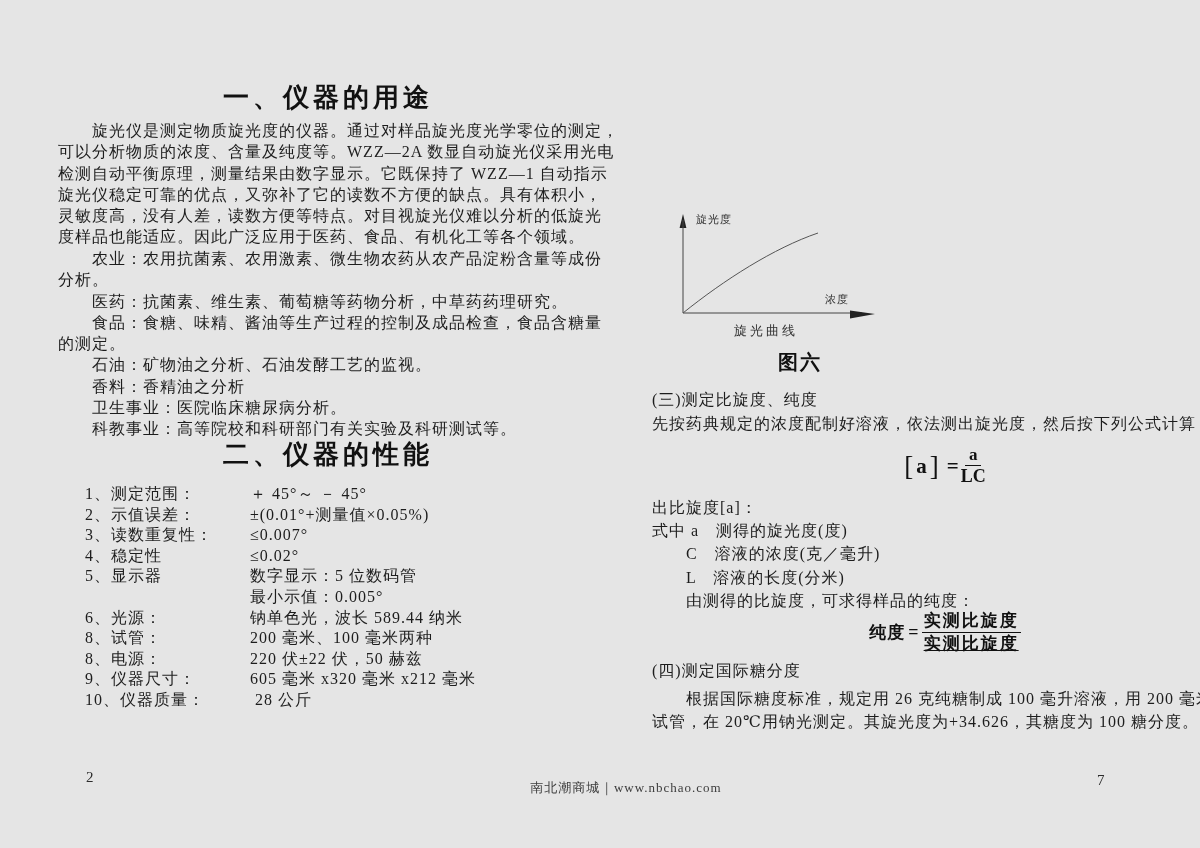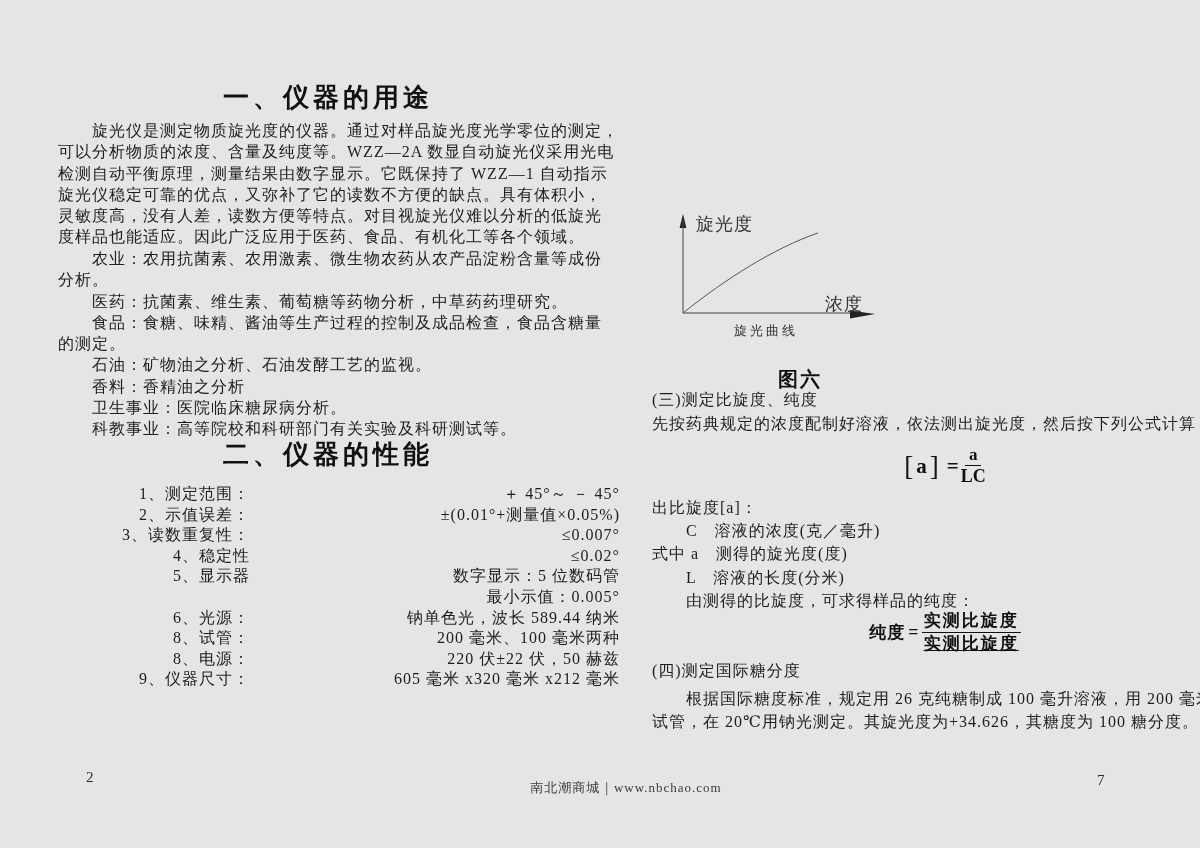--- a/index.html
+++ b/index.html
@@ -12,27 +12,27 @@
   .sec-title{
     font-family:"DejaVu Sans","Liberation Sans",sans-serif;
     font-weight:700;font-size:26px;letter-spacing:4px;color:#111;
     text-align:center;white-space:nowrap;
   }
   .textblock{font-size:16px;letter-spacing:1px;line-height:21.3px;white-space:pre;color:#1d1d1d;}
   .textblock .line{height:21.3px;}
   .rtext{font-size:16px;letter-spacing:1px;line-height:23.2px;white-space:pre;color:#1d1d1d;}
   .rtext .line{height:23.2px;}
   .specs{font-size:16px;letter-spacing:1px;color:#1d1d1d;}
-  .srow{display:flex;height:20.6px;line-height:20.6px;white-space:pre;text-align:right;}
+  .srow{display:flex;height:20.6px;line-height:20.6px;white-space:pre;}
   .slabel{width:192px;padding-left:27px;box-sizing:border-box;}
   .sval{flex:1;}
   .heading-line{font-size:16px;letter-spacing:1px;white-space:pre;color:#1d1d1d;}
   
   .figure{width:310px;height:132px;}
-  .fig-label{position:absolute;font-size:18px;letter-spacing:1px;color:#333;white-space:nowrap;}
+  .fig-label{position:absolute;font-size:11px;letter-spacing:1px;color:#333;white-space:nowrap;}
   .fig-caption-small{position:absolute;font-size:13px;letter-spacing:3px;color:#333;white-space:nowrap;}
   .fig-caption-big{
     font-family:"DejaVu Sans","Liberation Sans",sans-serif;
     font-weight:700;font-size:20px;letter-spacing:2px;color:#111;text-align:center;
   }
   
   .formula{display:flex;align-items:center;justify-content:center;
     font-family:"Liberation Serif","DejaVu Serif",serif;font-weight:700;color:#111;}
   .fbracket{font-size:27px;font-weight:400;line-height:1;}
   .fvar{font-size:21px;padding:0 3px;}
@@ -65,54 +65,55 @@
     <div class="srow"><span class="slabel">1、测定范围：</span><span class="sval">＋ 45°～ － 45°</span></div>
     <div class="srow"><span class="slabel">2、示值误差：</span><span class="sval">±(0.01°+测量值×0.05%)</span></div>
     <div class="srow"><span class="slabel">3、读数重复性：</span><span class="sval">≤0.007°</span></div>
     <div class="srow"><span class="slabel">4、稳定性</span><span class="sval">≤0.02°</span></div>
     <div class="srow"><span class="slabel">5、显示器</span><span class="sval">数字显示：5 位数码管</span></div>
     <div class="srow"><span class="slabel"></span><span class="sval">最小示值：0.005°</span></div>
     <div class="srow"><span class="slabel">6、光源：</span><span class="sval">钠单色光，波长 589.44 纳米</span></div>
     <div class="srow"><span class="slabel">8、试管：</span><span class="sval">200 毫米、100 毫米两种</span></div>
     <div class="srow"><span class="slabel">8、电源：</span><span class="sval">220 伏±22 伏，50 赫兹</span></div>
     <div class="srow"><span class="slabel">9、仪器尺寸：</span><span class="sval">605 毫米 x320 毫米 x212 毫米</span></div>
+    <div class="srow"><span class="slabel">10、仪器质量：</span><span class="sval"> 28 公斤</span></div>
   </div>
 
 
   <div class="abs figure" style="left:672px;top:214px;">
     <svg width="310" height="132" viewBox="0 0 310 132">
       <polygon points="11,0 7.6,14 14.4,14" fill="#222"></polygon>
       <line x1="11" y1="6" x2="11" y2="99" stroke="#444" stroke-width="1"></line>
       <line x1="11" y1="99" x2="190" y2="99" stroke="#444" stroke-width="1"></line>
       <polygon points="178,96.5 203,100 178,104.5" fill="#222"></polygon>
       <path d="M 11 99 C 52 66, 102 34, 146 19" fill="none" stroke="#555" stroke-width="1"></path>
     </svg>
     <div class="fig-label" style="left:24px;top:-2px;">旋光度</div>
     <div class="fig-label" style="left:153px;top:78px;">浓度</div>
     <div class="fig-caption-small" style="left:62px;top:108px;">旋光曲线</div>
   </div>
 
-  <div class="abs fig-caption-big" style="left:700px;top:366px;width:200px;">图六</div>
+  <div class="abs fig-caption-big" style="left:700px;top:349px;width:200px;">图六</div>
 
   <div class="abs heading-line" style="left:652px;top:390px;">(三)测定比旋度、纯度</div>
 
   <div class="abs heading-line" style="left:652px;top:414px;">先按药典规定的浓度配制好溶液，依法测出旋光度，然后按下列公式计算</div>
 
   <div class="abs formula" style="left:840px;top:443px;width:210px;height:46px;">
     <span class="fbracket">[</span>
     <span class="fvar">a</span>
     <span class="fbracket">]</span>
     <span class="feq">=</span>
     <span class="frac">
       <span class="num">a</span>
       <span class="den">LC</span>
     </span>
   </div>
 
-  <div class="abs rtext" style="left:652px;top:498px;width:536px;line-height:19.4px;"><div class="line">出比旋度[a]：</div><div class="line">　　C　溶液的浓度(克／毫升)</div><div class="line">式中 a　测得的旋光度(度)</div><div class="line">　　L　溶液的长度(分米)</div><div class="line">　　由测得的比旋度，可求得样品的纯度：</div></div>
+  <div class="abs rtext" style="left:652px;top:498px;width:536px;line-height:19.4px;"><div class="line">出比旋度[a]：</div><div class="line">式中 a　测得的旋光度(度)</div><div class="line">　　C　溶液的浓度(克／毫升)</div><div class="line">　　L　溶液的长度(分米)</div><div class="line">　　由测得的比旋度，可求得样品的纯度：</div></div>
 
   <div class="abs formula formula2" style="left:845px;top:606px;width:200px;height:52px;">
     <span class="lhs">纯度</span>
     <span class="feq2">=</span>
     <span class="frac">
       <span class="num2">实测比旋度</span>
       <span class="den2">实测比旋度</span>
     </span>
   </div>
 

